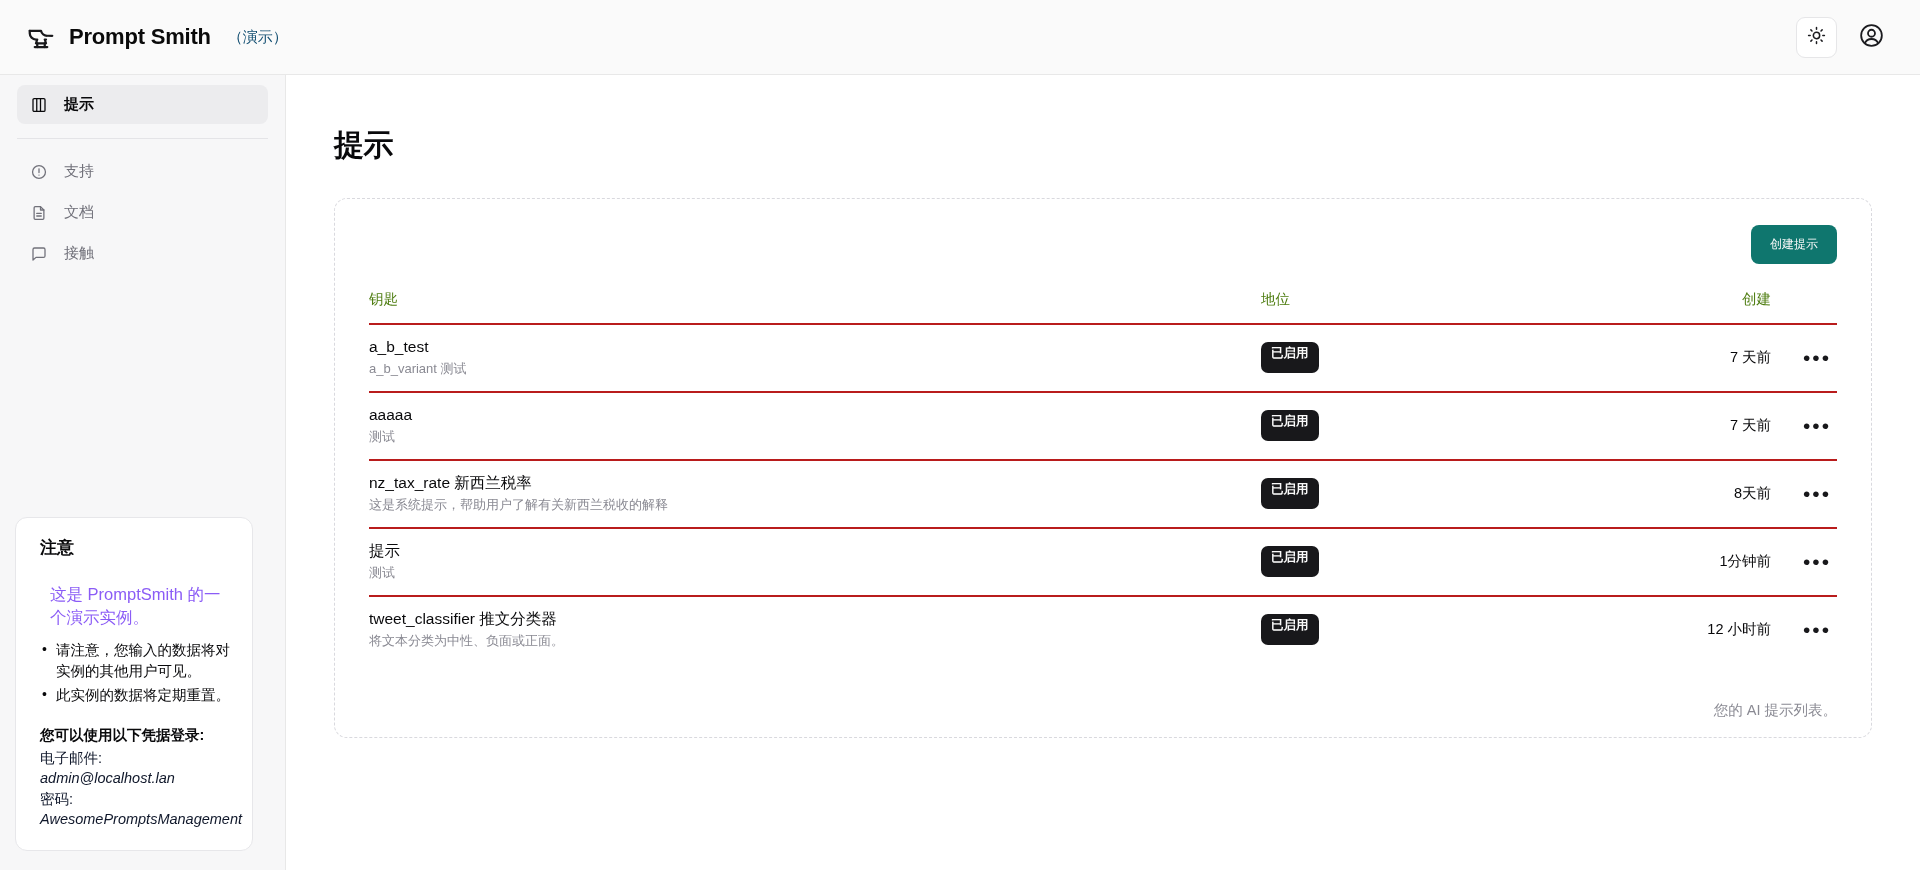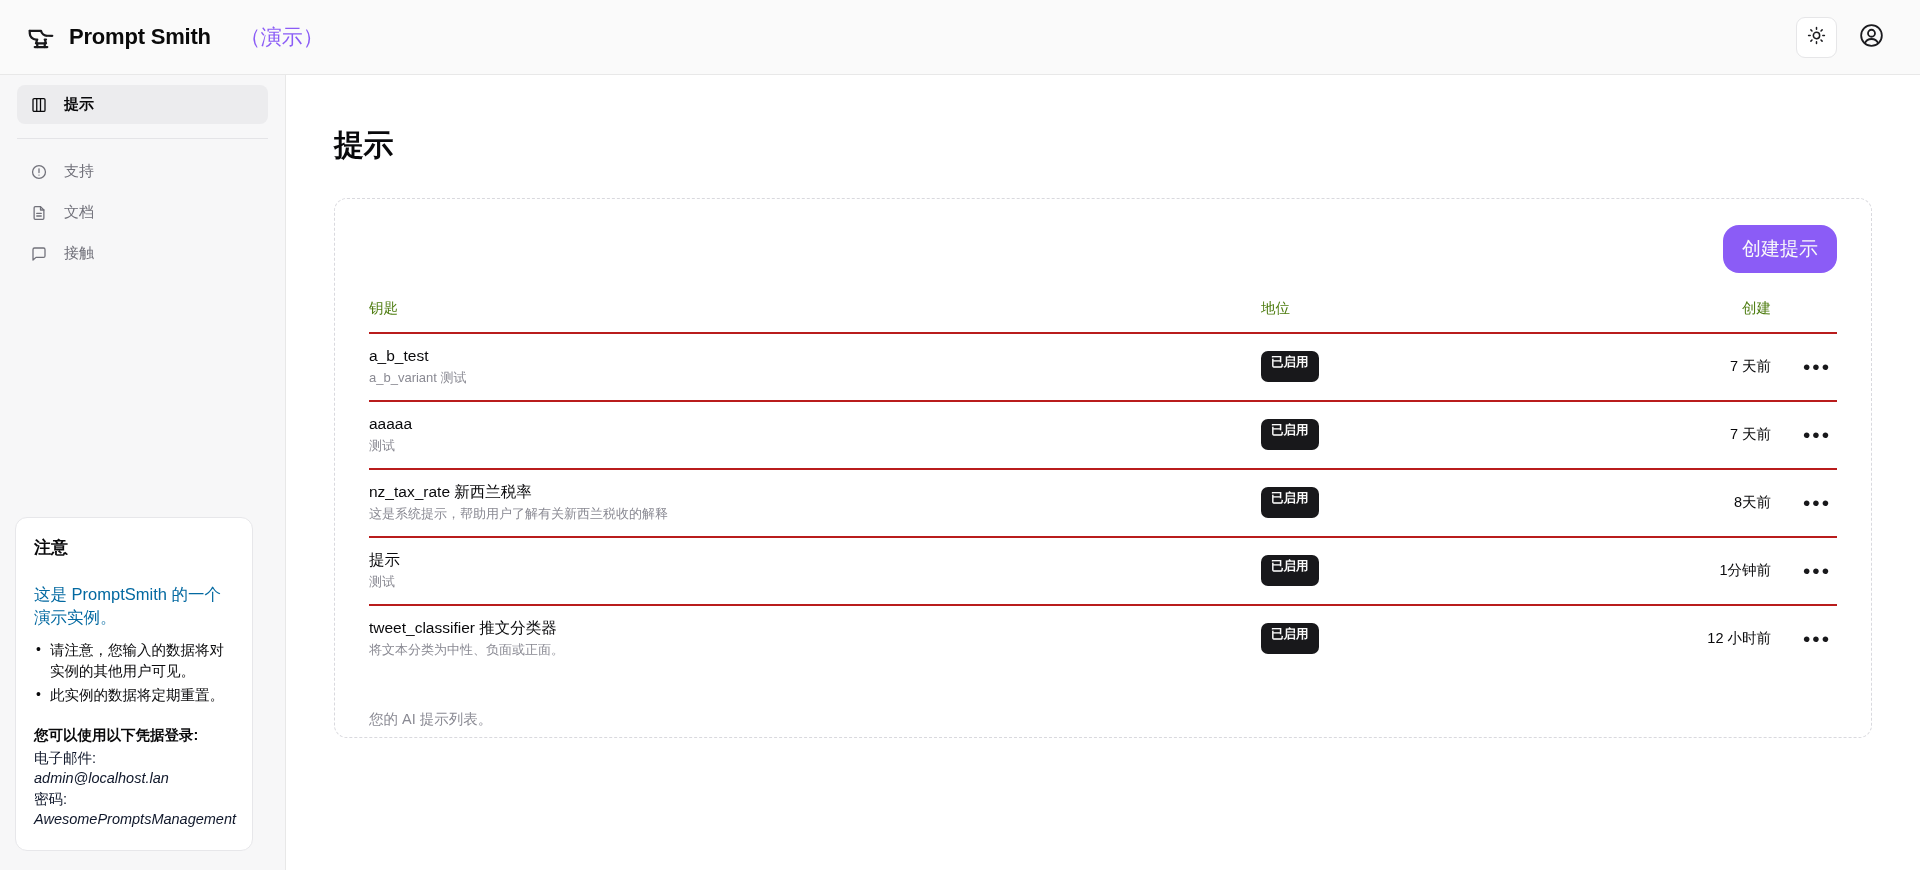--- a/index.html
+++ b/index.html
@@ -16,21 +16,21 @@
   .topbar {
     height: 75px; min-height: 75px;
     display: flex; align-items: center; justify-content: space-between;
     background: #fafafa;
     border-bottom: 1px solid #e8e8e8;
     padding: 0 28px 0 26px;
   }
   .brand { display: flex; align-items: center; gap: 13px; }
   .brand-icon { width: 30px; height: 30px; display: block; color: #18181b; }
   .brand-name { font-size: 22px; font-weight: 700; letter-spacing: -0.2px; color: #0a0a0a; }
-  .brand-demo { font-size: 21px; color: #8b5cf6; margin-left: 16px; }
+  .brand-demo { font-size: 15px; color: #0c4a6e; margin-left: 4px; }
   .topbar-right { display: flex; align-items: center; gap: 14px; }
   .icon-btn {
     width: 41px; height: 41px; border-radius: 9px;
     border: 1px solid #e6e6e8; background: #fff;
     display: flex; align-items: center; justify-content: center;
     color: #1b1b1f; cursor: pointer;
   }
   .avatar-btn {
     width: 41px; height: 41px; border-radius: 50%;
     display: flex; align-items: center; justify-content: center;
@@ -61,24 +61,24 @@
   .nav-icon { width: 19px; height: 19px; display: flex; align-items: center; justify-content: center; flex-shrink: 0; }
   .nav-sep { height: 1px; background: #e4e4e7; margin: 14px 17px 13px 17px; }
 
   
   .notice {
     position: absolute;
     left: 15px; right: 32px; bottom: 19px;
     background: #ffffff;
     border: 1px solid #e7e7ea;
     border-radius: 12px;
-    padding: 18px 18px 20px 18px;
+    padding: 18px 18px 20px 24px;
   }
   .notice-title { font-size: 17px; font-weight: 700; color: #09090b; margin-bottom: 24px; }
-  .notice-lead { font-size: 16.5px; line-height: 1.42; color: #0369a1; margin-bottom: 10px; }
+  .notice-lead { font-size: 16.5px; line-height: 1.42; color: #8b5cf6; margin-bottom: 10px; margin-left: 10px; }
   .notice-list { list-style: none; margin: 0 0 20px 0; padding: 0; }
   .notice-list li {
     position: relative; padding-left: 16px;
     font-size: 14.5px; line-height: 1.45; color: #09090b; margin-bottom: 3px;
   }
   .notice-list li::before {
     content: "•"; position: absolute; left: 2px; top: -1px; font-size: 14px;
   }
   .cred-head { font-size: 14.5px; font-weight: 700; color: #09090b; margin-bottom: 3px; }
   .cred-line { font-size: 14.5px; line-height: 1.42; color: #0f172a; }
@@ -90,23 +90,23 @@
 
   .card {
     border: 1px dashed #d9d9de;
     border-radius: 13px;
     padding: 26px 34px 26px 34px;
     height: 540px;
     background: #fff;
   }
   .card-actions { display: flex; justify-content: flex-end; margin-bottom: 26px; }
   .primary-btn {
-    background: #8b5cf6; color: #fafafa;
-    border: none; border-radius: 16px;
-    font-size: 19px; font-family: inherit;
+    background: #0f766e; color: #fafafa;
+    border: none; border-radius: 8px;
+    font-size: 12px; font-family: inherit;
     padding: 11px 19px; cursor: pointer;
   }
 
   table.prompts { width: 100%; border-collapse: collapse; table-layout: fixed; }
   table.prompts th {
     font-size: 14.5px; font-weight: 400; color: #4d7c0f;
     text-align: left; padding: 0 0 14px 0;
   }
   table.prompts th.col-status { width: 330px; text-align: left; }
   table.prompts th.col-created { width: 180px; text-align: right; }
@@ -124,21 +124,21 @@
     line-height: 1.15;
   }
   .created { font-size: 14.5px; color: #09090b; text-align: right; white-space: nowrap; }
   .menu-cell { text-align: right; }
   .menu-btn {
     background: none; border: none; cursor: pointer;
     font-size: 21px; letter-spacing: 2px; color: #18181b;
     line-height: 1; padding: 4px 6px;
   }
   .table-caption {
-    text-align: left; font-size: 14.5px; color: #8a8a93;
+    text-align: right; font-size: 14.5px; color: #8a8a93;
     margin-top: 38px;
   }
 </style>
 </head>
 <body>
 
 <div class="app">
 
   <header class="topbar">
     <div class="brand">

